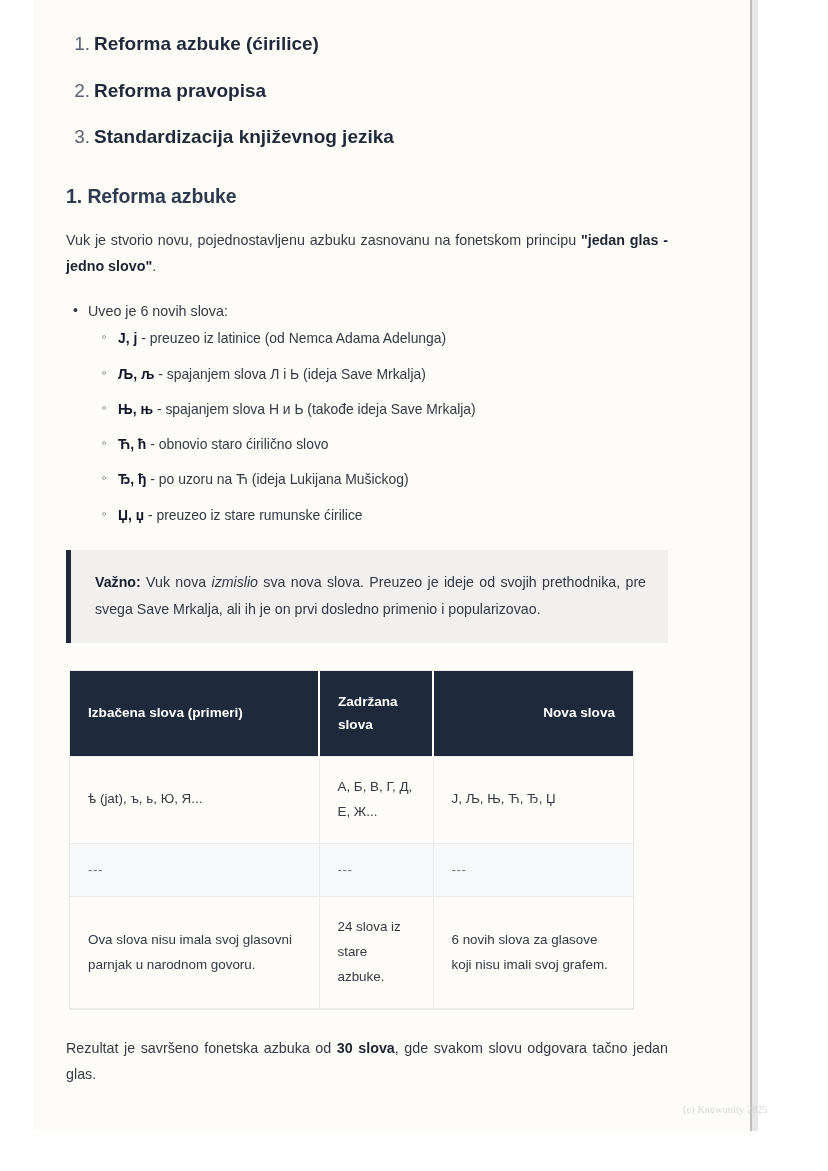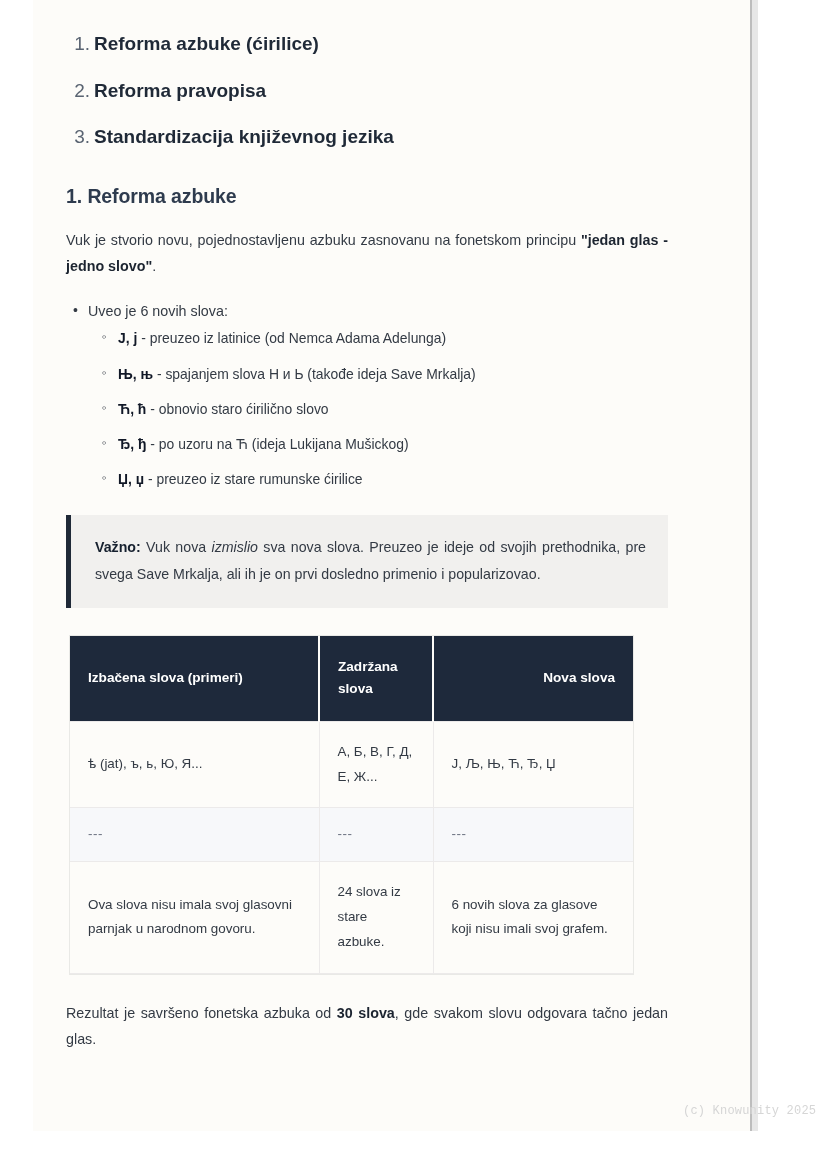--- a/index.html
+++ b/index.html
@@ -201,23 +201,23 @@
   }
   .col-a { width: 249px; }
   .col-b { width: 114px; }
   .col-c { width: 200px; }
 
   
   #watermark {
     position: absolute;
     left: 683px;
     top: 1104px;
-    font-size: 12px;
+    font-size: 10px;
     color: #d6d6d6;
-    font-family: Liberation Mono, monospace;
+    font-family: Liberation Serif, serif;
     white-space: nowrap;
     letter-spacing: 0.2px;
     text-align: right;
   }
 </style>
 </head>
 <body>
 
 <div id="page-sheet">
 
@@ -231,20 +231,21 @@
 
     <h2 class="sec-head">1. Reforma azbuke</h2>
 
     <p class="body-par"><span>Vuk je stvorio novu, pojednostavljenu azbuku zasnovanu na fonetskom principu </span><b>"jedan glas - jedno slovo"</b><span>.</span></p>
 
     <ul class="b-list">
       <li>
         <span>Uveo je 6 novih slova:</span>
         <ul class="sub-list">
           <li><b>J, j</b><span> - preuzeo iz latinice (od Nemca Adama Adelunga)</span></li>
+          <li><b>Љ, љ</b><span> - spajanjem slova Л i Ь (ideja Save Mrkalja)</span></li>
           <li><b>Њ, њ</b><span> - spajanjem slova Н и Ь (takođe ideja Save Mrkalja)</span></li>
           <li><b>Ћ, ћ</b><span> - obnovio staro ćirilično slovo</span></li>
           <li><b>Ђ, ђ</b><span> - po uzoru na Ћ (ideja Lukijana Mušickog)</span></li>
           <li><b>Џ, џ</b><span> - preuzeo iz stare rumunske ćirilice</span></li>
         </ul>
       </li>
     </ul>
 
     <div class="callout">
       <p><b>Važno:</b><span> Vuk nova </span><i>izmislio</i><span> sva nova slova. Preuzeo je ideje od svojih prethodnika, pre svega Save Mrkalja, ali ih je on prvi dosledno primenio i popularizovao.</span></p>

